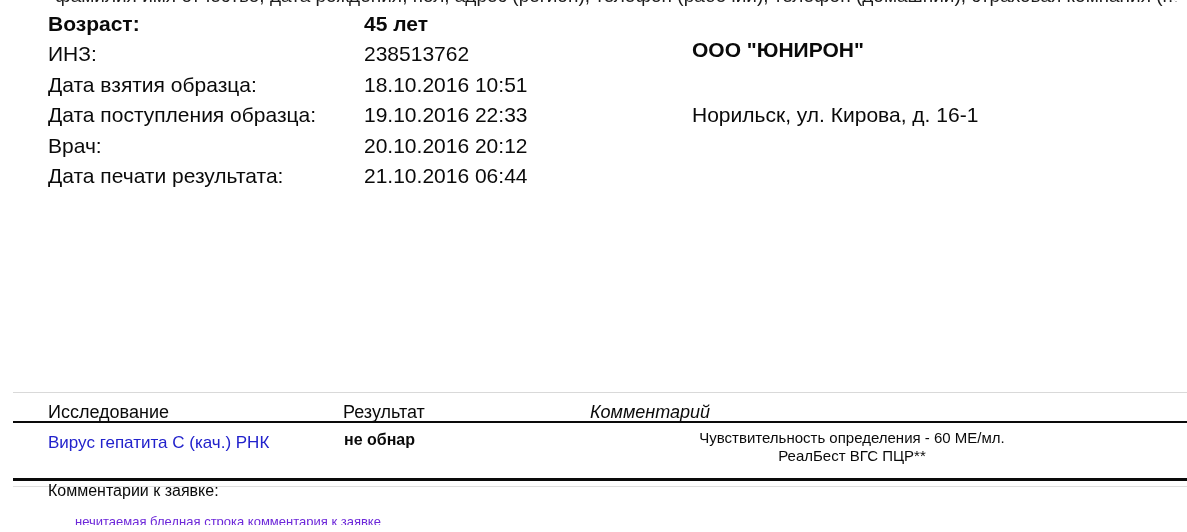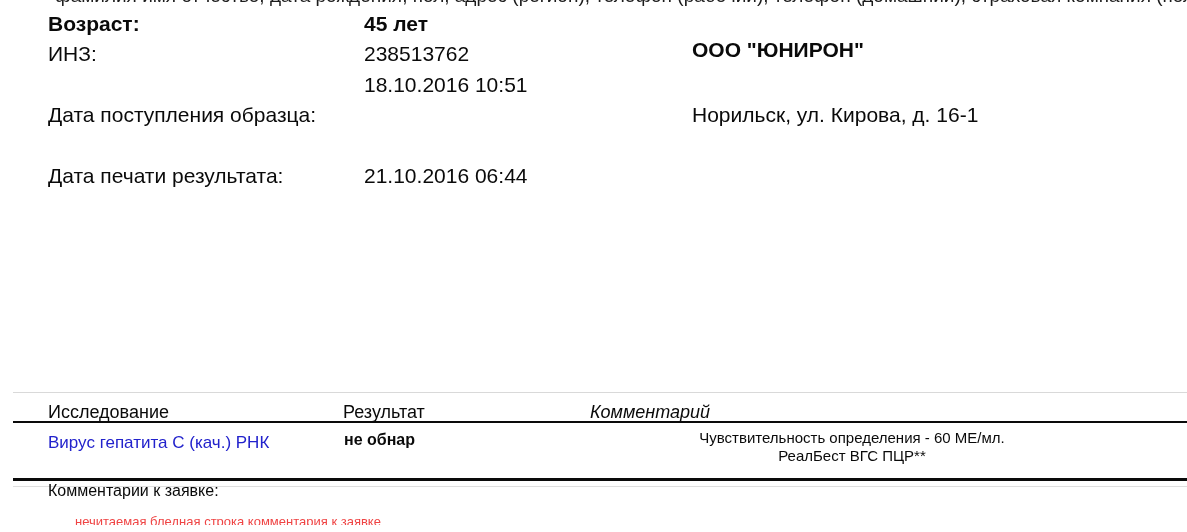--- a/index.html
+++ b/index.html
@@ -8,20 +8,21 @@
     background: #ffffff;
   }
   .page {
     position: relative;
     width: 1187px;
     height: 532px;
     background: #ffffff;
     overflow: hidden;
     font-family: "Liberation Sans", sans-serif;
     color: #0a0a0a;
+    border-radius: 18px;
   }
   .abs { position: absolute; }
 
   
   .clip-top {
     left: 0; top: 0;
     width: 1187px; height: 9px;
     overflow: hidden;
   }
   .clip-top span {
@@ -112,45 +113,51 @@
     left: 75px; top: 516px;
     width: 900px; height: 9px;
     overflow: hidden;
   }
   .clip-bottom span {
     display: block;
     margin-top: -1px;
     font-size: 13px;
     line-height: 14px;
     white-space: nowrap;
-    color: #ef4444;
+    color: #6d28d9;
   }
 </style>
 </head>
 <body>
 
 <div class="page">
 
   <div class="abs clip-top">
     <span>фамилия имя отчество, дата рождения, пол, адрес (регион), телефон (рабочий), телефон (домашний), страховая компания (полис), направивший врач (отделение), примечание (стр.)</span>
   </div>
 
   <div class="abs info-row bold" style="top:12px">
     <span class="lbl">Возраст:</span>
     <span class="val">45 лет</span>
   </div>
   <div class="abs info-row" style="top:42px">
     <span class="lbl">ИНЗ:</span>
     <span class="val">238513762</span>
   </div>
   <div class="abs info-row" style="top:73px">
+    <span class="lbl">Дата взятия образца:</span>
     <span class="val">18.10.2016 10:51</span>
   </div>
   <div class="abs info-row" style="top:103px">
     <span class="lbl">Дата поступления образца:</span>
+    <span class="val">19.10.2016 22:33</span>
+  </div>
+  <div class="abs info-row" style="top:134px">
+    <span class="lbl">Врач:</span>
+    <span class="val">20.10.2016 20:12</span>
   </div>
   <div class="abs info-row" style="top:164px">
     <span class="lbl">Дата печати результата:</span>
     <span class="val">21.10.2016 06:44</span>
   </div>
 
   <div class="abs org-name">ООО "ЮНИРОН"</div>
   <div class="abs org-addr">Норильск, ул. Кирова, д. 16-1</div>
 
   <div>

